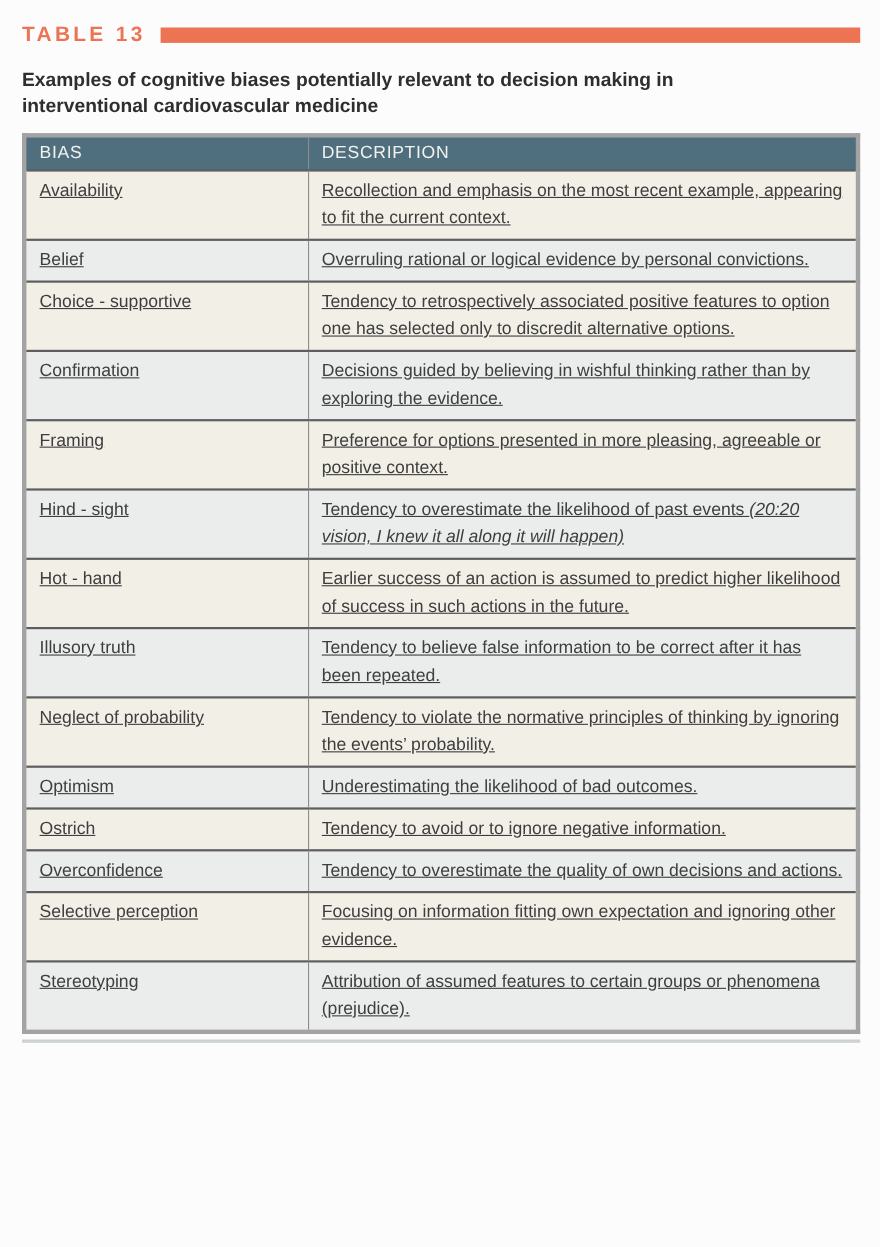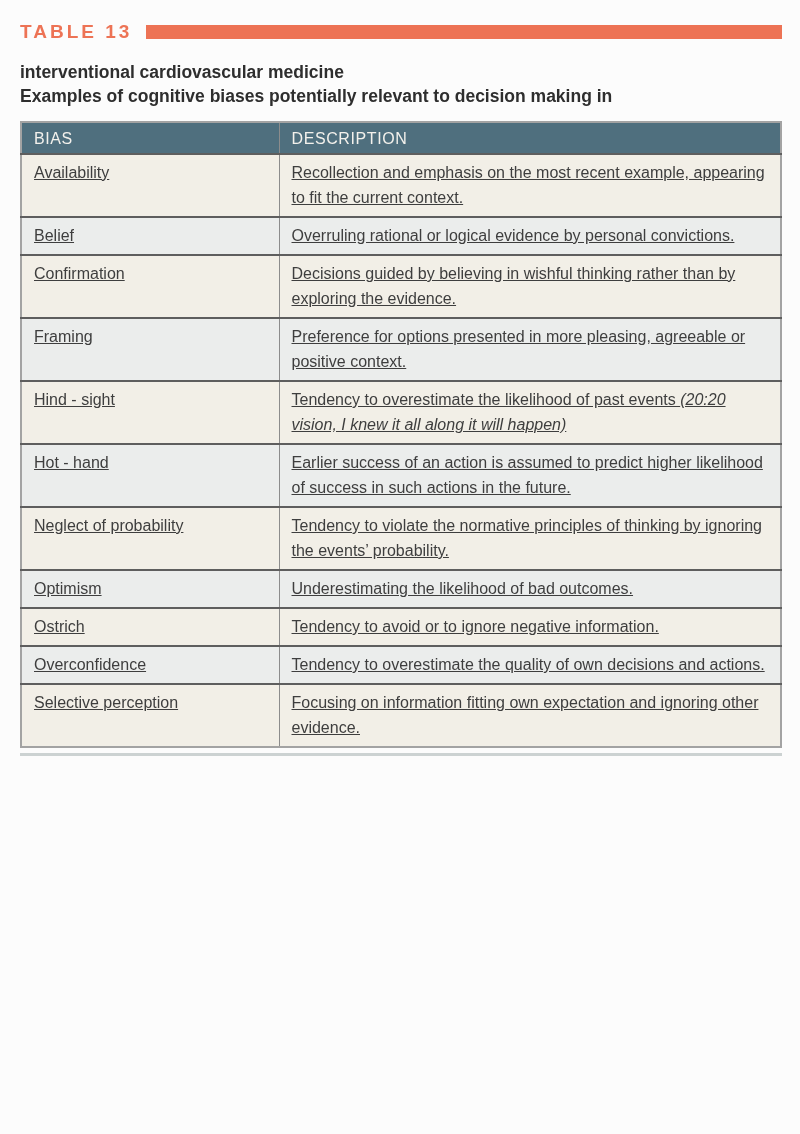--- a/index.html
+++ b/index.html
@@ -44,21 +44,21 @@
     font-weight: 700;
     line-height: 24px;
     color: #2e2e2e;
     margin-bottom: 13px;
   }
 
   
   table.bias-table {
     width: 762px;
     border-collapse: collapse;
-    border: 2px solid #a3a3a3;
+    border: 4px solid #a3a3a3;
   }
   table.bias-table th, table.bias-table td {
     border: 1px solid #8c8c8c;
     border-top: 2px solid #5e5e5e;
     vertical-align: top;
     text-align: left;
   }
   table.bias-table th {
     background: #4f6f7e;
     color: #f3f1ec;
@@ -95,55 +95,63 @@
 <body>
 
 <div class="page">
 
   <div class="table-label-row">
     <span class="table-label">TABLE 13</span>
     <span class="label-bar"></span>
   </div>
 
   <div class="table-title">
+    <div>Examples of cognitive biases potentially relevant to decision making in</div>
     <div>interventional cardiovascular medicine</div>
-    <div>Examples of cognitive biases potentially relevant to decision making in</div>
   </div>
 
   <table class="bias-table">
     <thead>
       <tr>
         <th class="bias-cell">BIAS</th>
         <th>DESCRIPTION</th>
       </tr>
     </thead>
     <tbody id="bias-tbody">
         <tr>
           <td class="bias-cell">Availability</td>
           <td class="desc-cell">Recollection and emphasis on the most recent example, appearing to  fit the current context.</td>
         </tr>
         <tr>
           <td class="bias-cell">Belief</td>
           <td class="desc-cell">Overruling rational or logical evidence by personal convictions.</td>
         </tr>
         <tr>
+          <td class="bias-cell">Choice - supportive</td>
+          <td class="desc-cell">Tendency to retrospectively associated positive features to option one has selected only to discredit alternative options.</td>
+        </tr>
+        <tr>
           <td class="bias-cell">Confirmation</td>
           <td class="desc-cell">Decisions guided by believing in wishful thinking rather than by exploring the evidence.</td>
         </tr>
         <tr>
           <td class="bias-cell">Framing</td>
           <td class="desc-cell">Preference for options presented in more pleasing, agreeable or positive context.</td>
         </tr>
         <tr>
           <td class="bias-cell">Hind - sight</td>
           <td class="desc-cell">Tendency to overestimate the likelihood of past events <i>(20:20 vision, I knew it all along it will happen)</i></td>
         </tr>
         <tr>
           <td class="bias-cell">Hot - hand</td>
           <td class="desc-cell">Earlier success of an action is assumed to predict higher likelihood of success in such actions in the future.</td>
+        </tr>
+        <tr>
+          <td class="bias-cell">Illusory truth</td>
+          <td class="desc-cell">Tendency to believe false information to be correct after it has been repeated.</td>
         </tr>
         <tr>
           <td class="bias-cell">Neglect of probability</td>
           <td class="desc-cell">Tendency to violate the normative principles of thinking by ignoring the events’ probability.</td>
         </tr>
         <tr>
           <td class="bias-cell">Optimism</td>
           <td class="desc-cell">Underestimating the likelihood of bad outcomes.</td>
         </tr>
         <tr>
@@ -151,18 +159,22 @@
           <td class="desc-cell">Tendency to avoid or to ignore negative information.</td>
         </tr>
         <tr>
           <td class="bias-cell">Overconfidence</td>
           <td class="desc-cell">Tendency to overestimate the quality of own decisions and actions.</td>
         </tr>
         <tr>
           <td class="bias-cell">Selective perception</td>
           <td class="desc-cell">Focusing on information fitting own expectation and ignoring other evidence.</td>
         </tr>
+        <tr>
+          <td class="bias-cell">Stereotyping</td>
+          <td class="desc-cell">Attribution of assumed features to certain groups or phenomena (prejudice).</td>
+        </tr>
       </tbody>
   </table>
 
   <div class="bottom-rule"></div>
 
 </div>
 
 </body></html>

